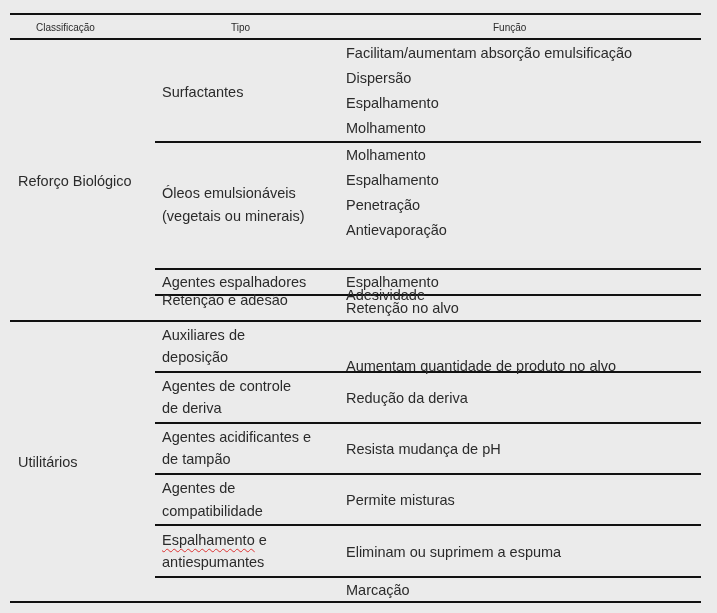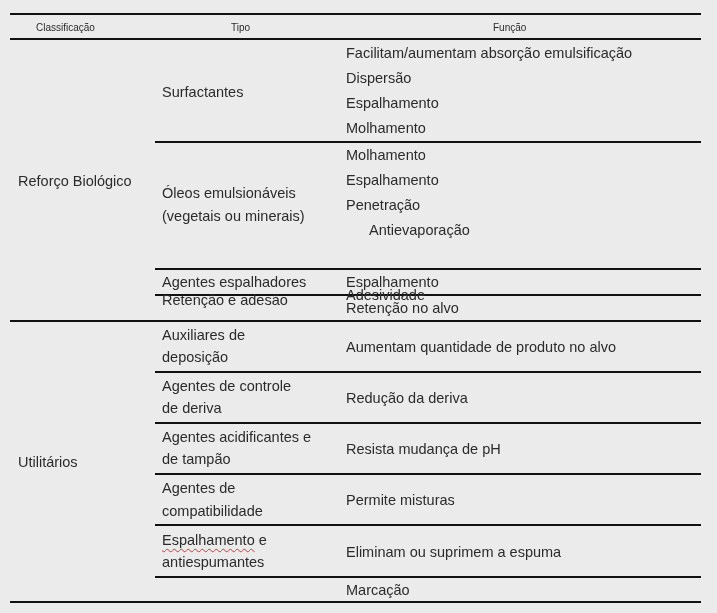--- a/index.html
+++ b/index.html
@@ -43,34 +43,34 @@
   <div class="txt" style="left:346px;top:41px;">Facilitam/aumentam absorção emulsificação</div>
   <div class="txt" style="left:346px;top:66px;">Dispersão</div>
   <div class="txt" style="left:346px;top:91px;">Espalhamento</div>
   <div class="txt" style="left:346px;top:116px;">Molhamento</div>
 
   <div class="txt" style="left:162px;top:181px;">Óleos emulsionáveis</div>
   <div class="txt" style="left:162px;top:204px;">(vegetais ou minerais)</div>
   <div class="txt" style="left:346px;top:143px;">Molhamento</div>
   <div class="txt" style="left:346px;top:168px;">Espalhamento</div>
   <div class="txt" style="left:346px;top:193px;">Penetração</div>
-  <div class="txt" style="left:346px;top:218px;margin-left:23px;">Antievaporação</div>
+  <div class="txt" style="left:346px;top:218px;">Antievaporação</div>
   <div class="txt" style="left:346px;top:243px;margin-top:40px;">Adesividade</div>
 
   <div class="txt" style="left:162px;top:270px;">Agentes espalhadores</div>
   <div class="txt" style="left:346px;top:270px;">Espalhamento</div>
 
   <div class="txt" style="left:162px;top:288px;">Retenção e adesão</div>
   <div class="txt" style="left:346px;top:296px;">Retenção no alvo</div>
 
   <div class="txt" style="left:18px;top:450px;">Utilitários</div>
 
   <div class="txt" style="left:162px;top:323px;">Auxiliares de</div>
   <div class="txt" style="left:162px;top:345px;">deposição</div>
-  <div class="txt" style="left:346px;top:335px;text-align:center;">Aumentam quantidade de produto no alvo</div>
+  <div class="txt" style="left:346px;top:354px;text-align:center;">Aumentam quantidade de produto no alvo</div>
 
   <div class="txt" style="left:162px;top:374px;">Agentes de controle</div>
   <div class="txt" style="left:162px;top:396px;">de deriva</div>
   <div class="txt" style="left:346px;top:386px;">Redução da deriva</div>
 
   <div class="txt" style="left:162px;top:425px;">Agentes acidificantes e</div>
   <div class="txt" style="left:162px;top:447px;">de tampão</div>
   <div class="txt" style="left:346px;top:437px;">Resista mudança de pH</div>
 
   <div class="txt" style="left:162px;top:476px;">Agentes de</div>

